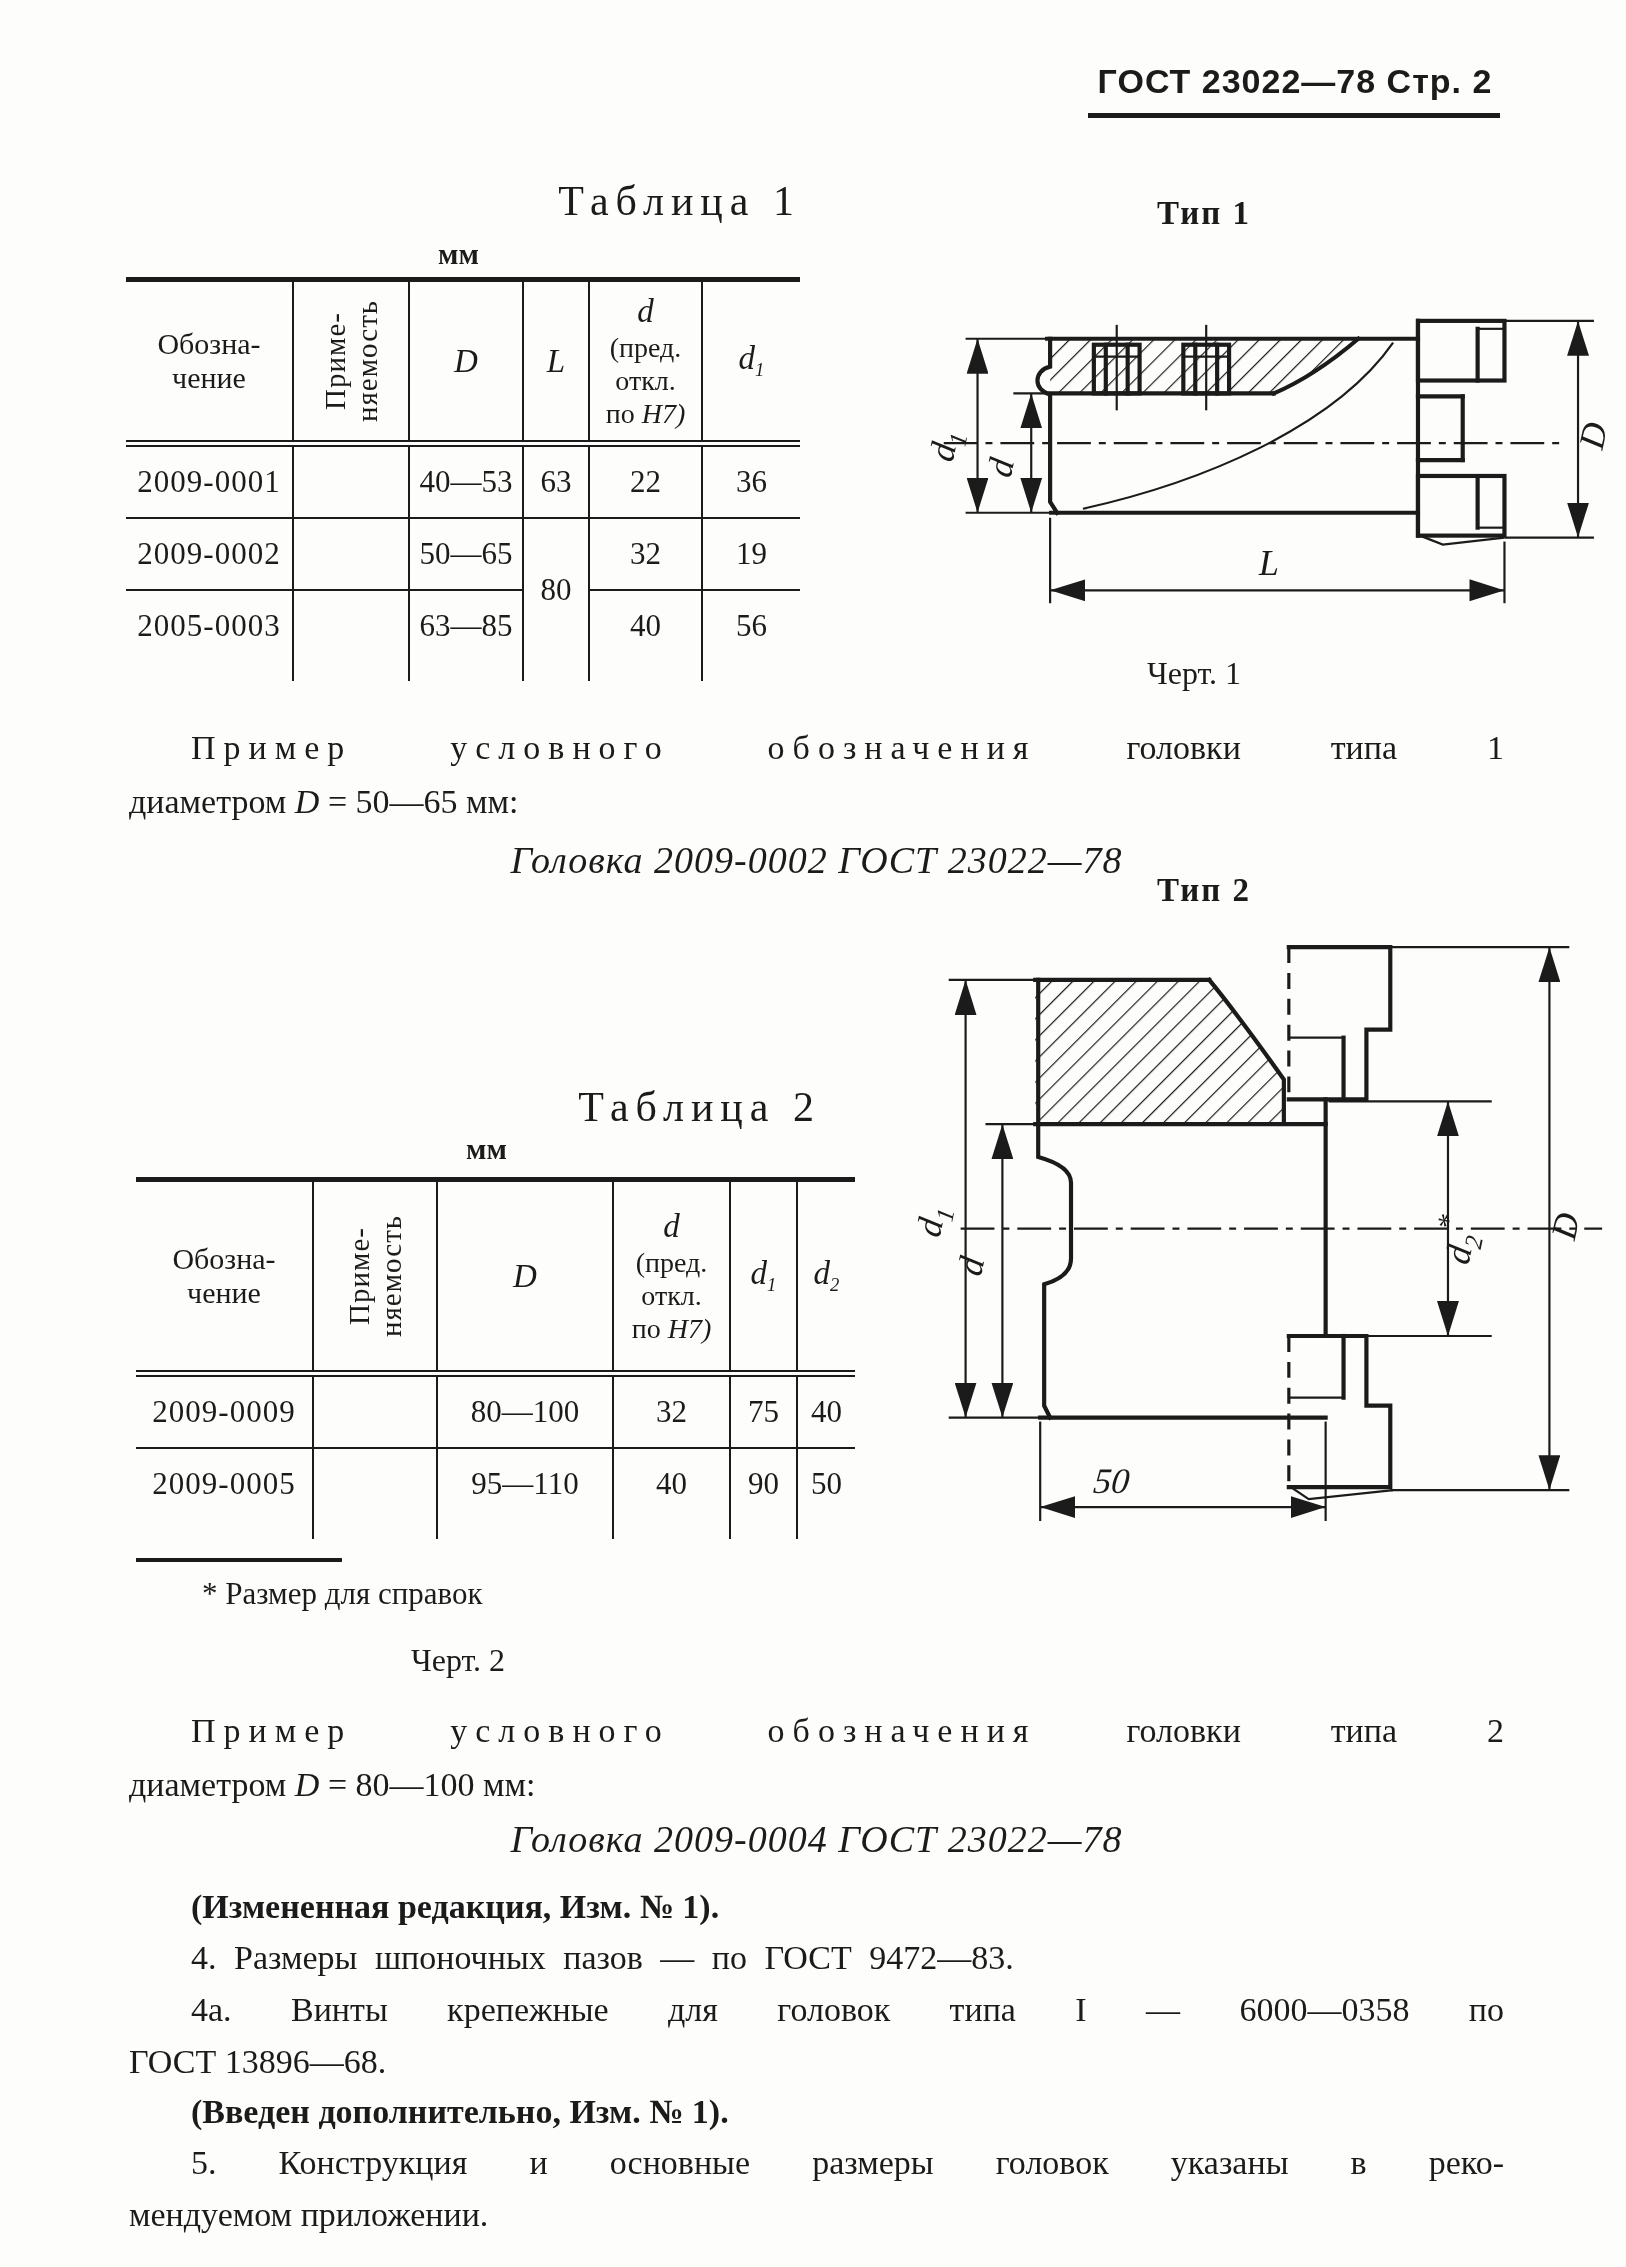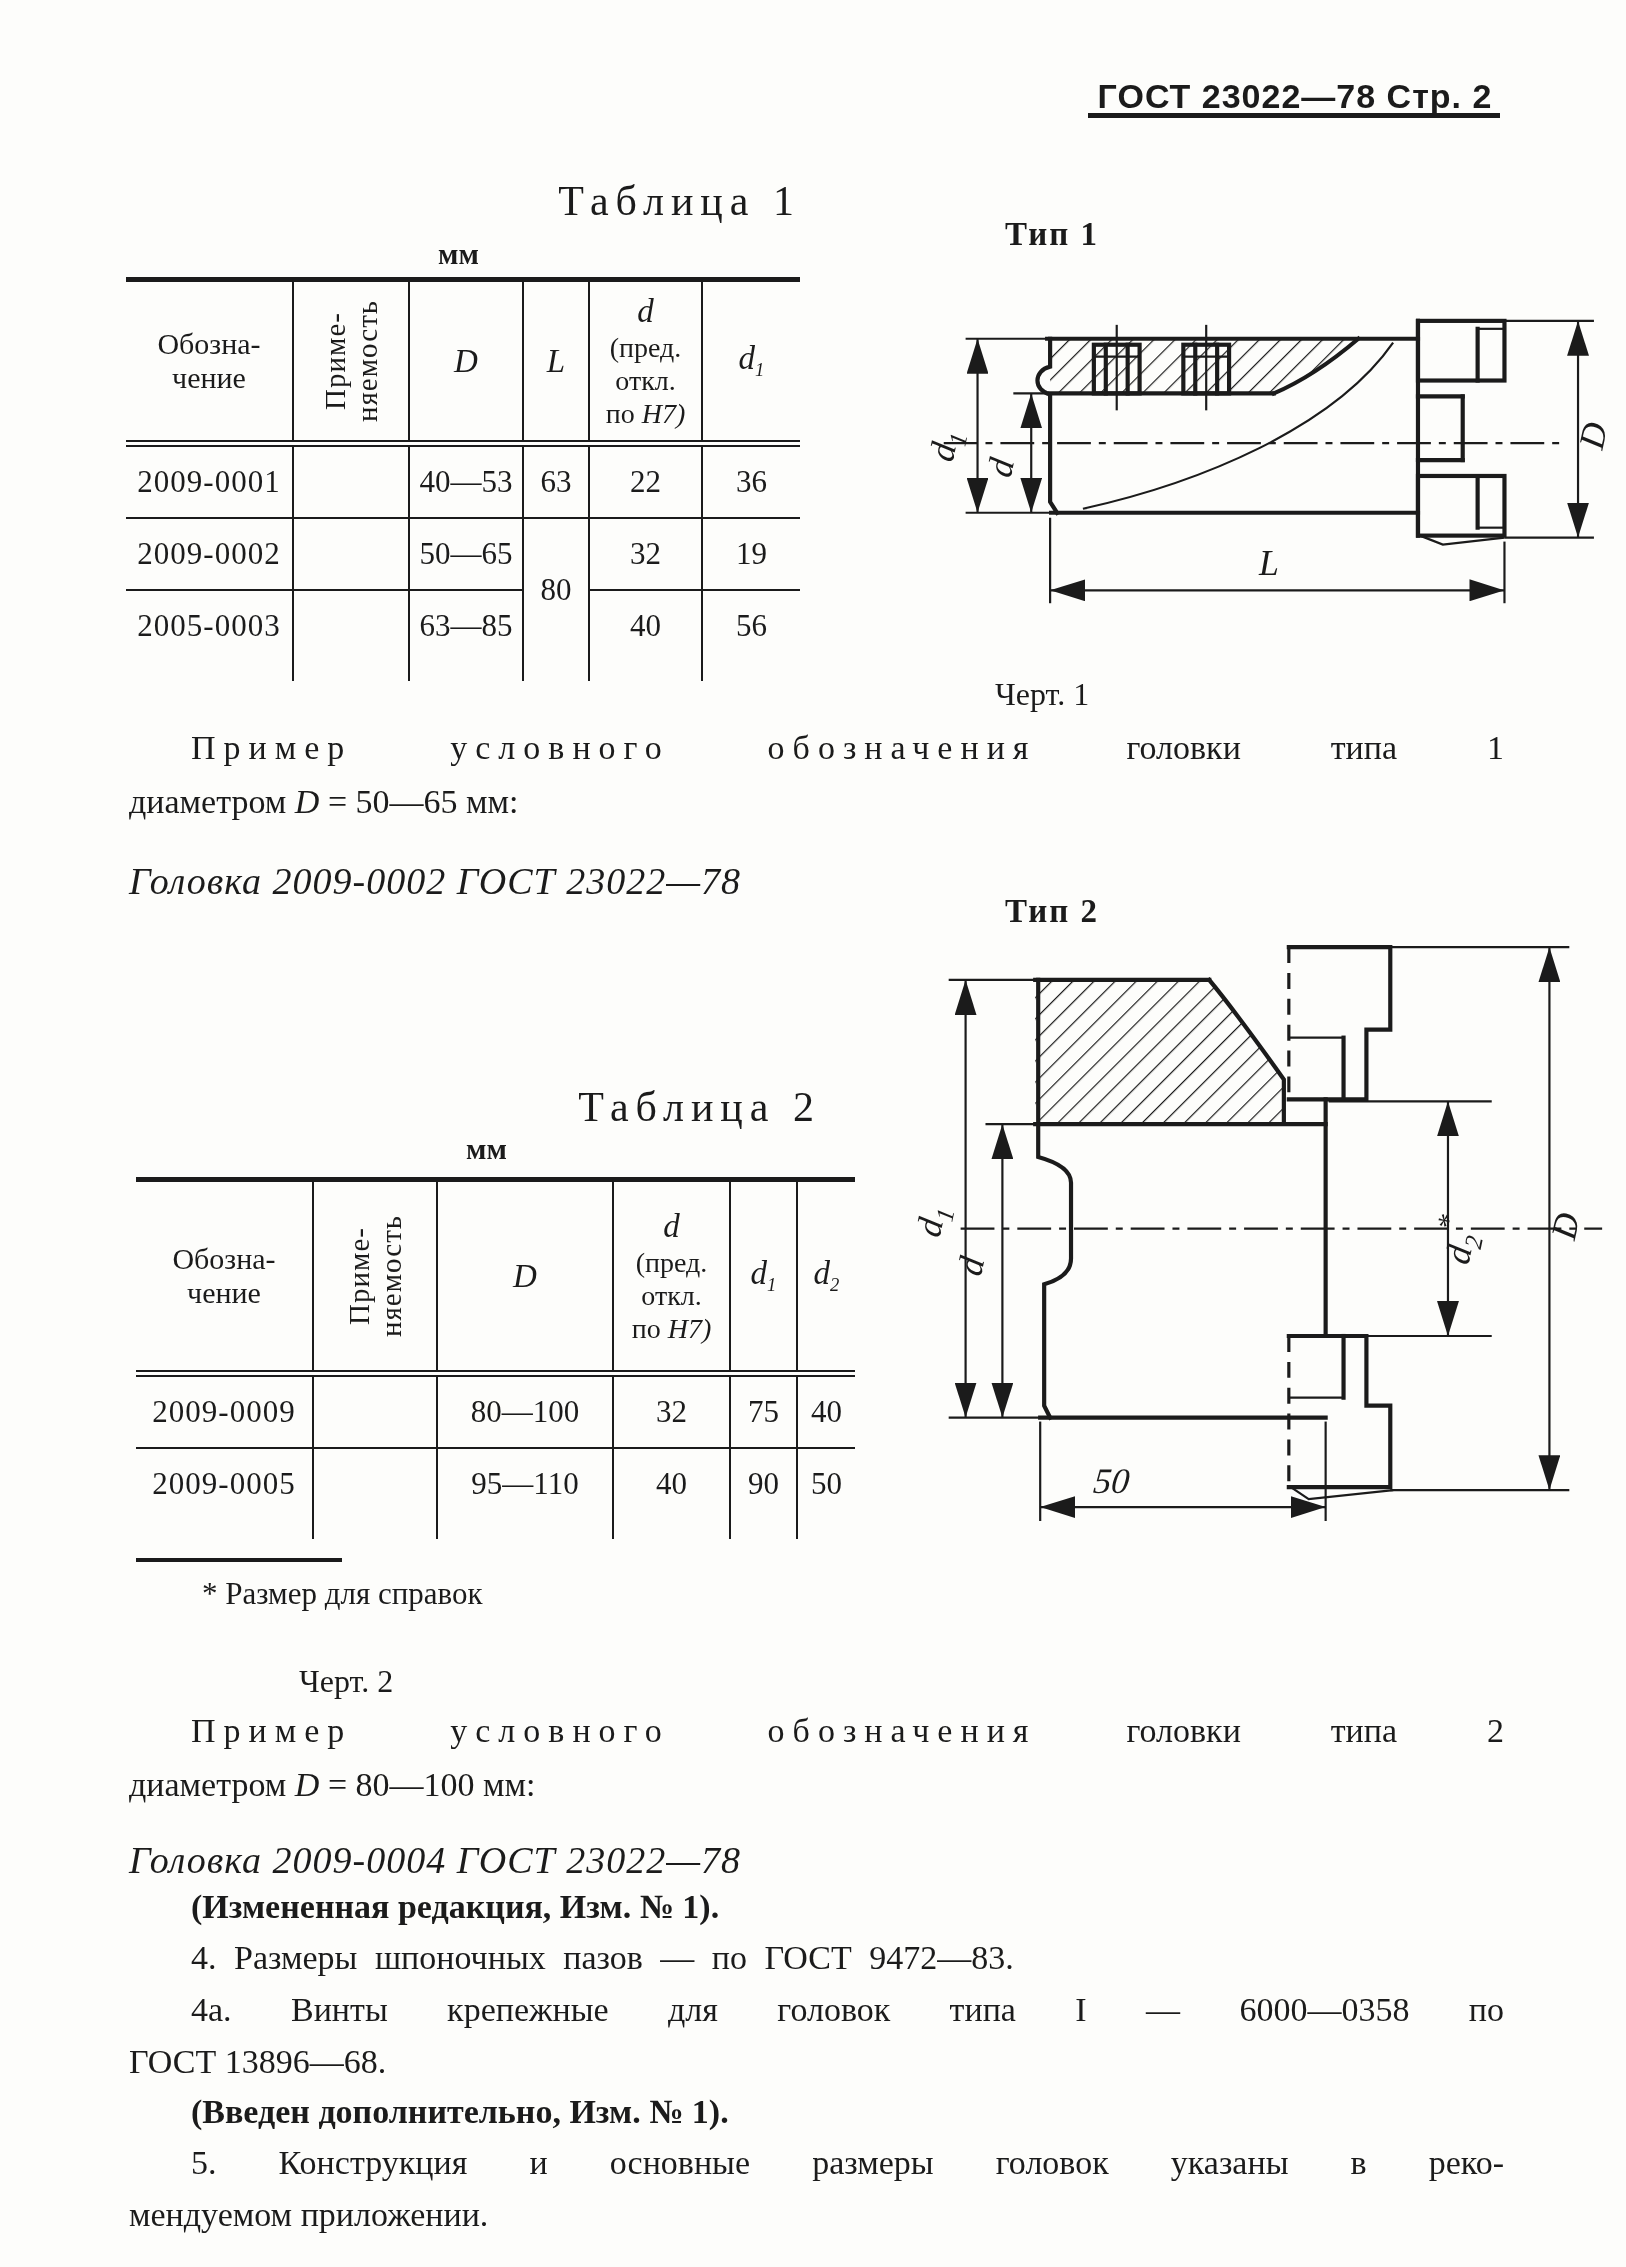--- a/index.html
+++ b/index.html
@@ -1,21 +1,21 @@
 <!DOCTYPE html>
 <html><head>
 <meta charset="utf-8">
 <style>
   html,body{margin:0;padding:0;background:#e8e8e8;}
   #canvas{position:relative;width:1627px;height:2268px;background:#fdfdfb;color:#1b1b1b;
           font-family:"Liberation Serif","DejaVu Serif",serif;overflow:hidden;}
   .abs{position:absolute;}
   .it{font-style:italic;}
   .b{font-weight:bold;}
-  .ctr{margin-top:21px;}
+  .ctr{text-align:center;}
   .rgt{text-align:right;}
   .pre{white-space:pre-line;}
   .lsp2{letter-spacing:8px;}
   .para{font-size:34px;line-height:1.3;width:1375px;}
   .ind{text-indent:62px;}
   .jl{text-align:justify;text-align-last:justify;}
   .wsp{word-spacing:9px;}
   .desig{font-size:38px;font-style:italic;letter-spacing:1px;}
   .figlabel{font-size:33px;font-weight:bold;letter-spacing:2px;}
   .chert{font-size:32px;}
@@ -47,21 +47,21 @@
   svg .cl{stroke:#1b1b1b;stroke-width:2.2;fill:none;stroke-dasharray:34 8 7 8;}
   svg .hid{stroke:#1b1b1b;stroke-width:3.2;fill:none;stroke-dasharray:16 10;}
   svg text{fill:#1b1b1b;font-family:"Liberation Serif","DejaVu Serif",serif;
            font-style:italic;font-size:36px;}
 </style>
 </head>
 <body>
 
 <div id="canvas">
 
-  <div class="abs b" style="left:1090px;top:62px;width:410px;text-align:center;font-size:34px;font-family:'Liberation Sans',sans-serif;letter-spacing:1px;margin-top:15px;">ГОСТ 23022—78 Стр. 2</div>
+  <div class="abs b" style="left:1090px;top:62px;width:410px;text-align:center;font-size:34px;font-family:'Liberation Sans',sans-serif;letter-spacing:1px;">ГОСТ 23022—78 Стр. 2</div>
   <div class="hdrline" style="left:1088px;top:113px;width:412px;height:5px;"></div>
 
   <div class="abs caption rgt" style="left:126px;top:177px;width:675px;">Таблица 1</div>
   <div class="abs unit" style="left:438px;top:237px;">мм</div>
 
   <div class="abs" style="left:126px;top:277px;">
     <table class="gt">
       <colgroup>
         <col style="width:167px">
           <col style="width:116px">

